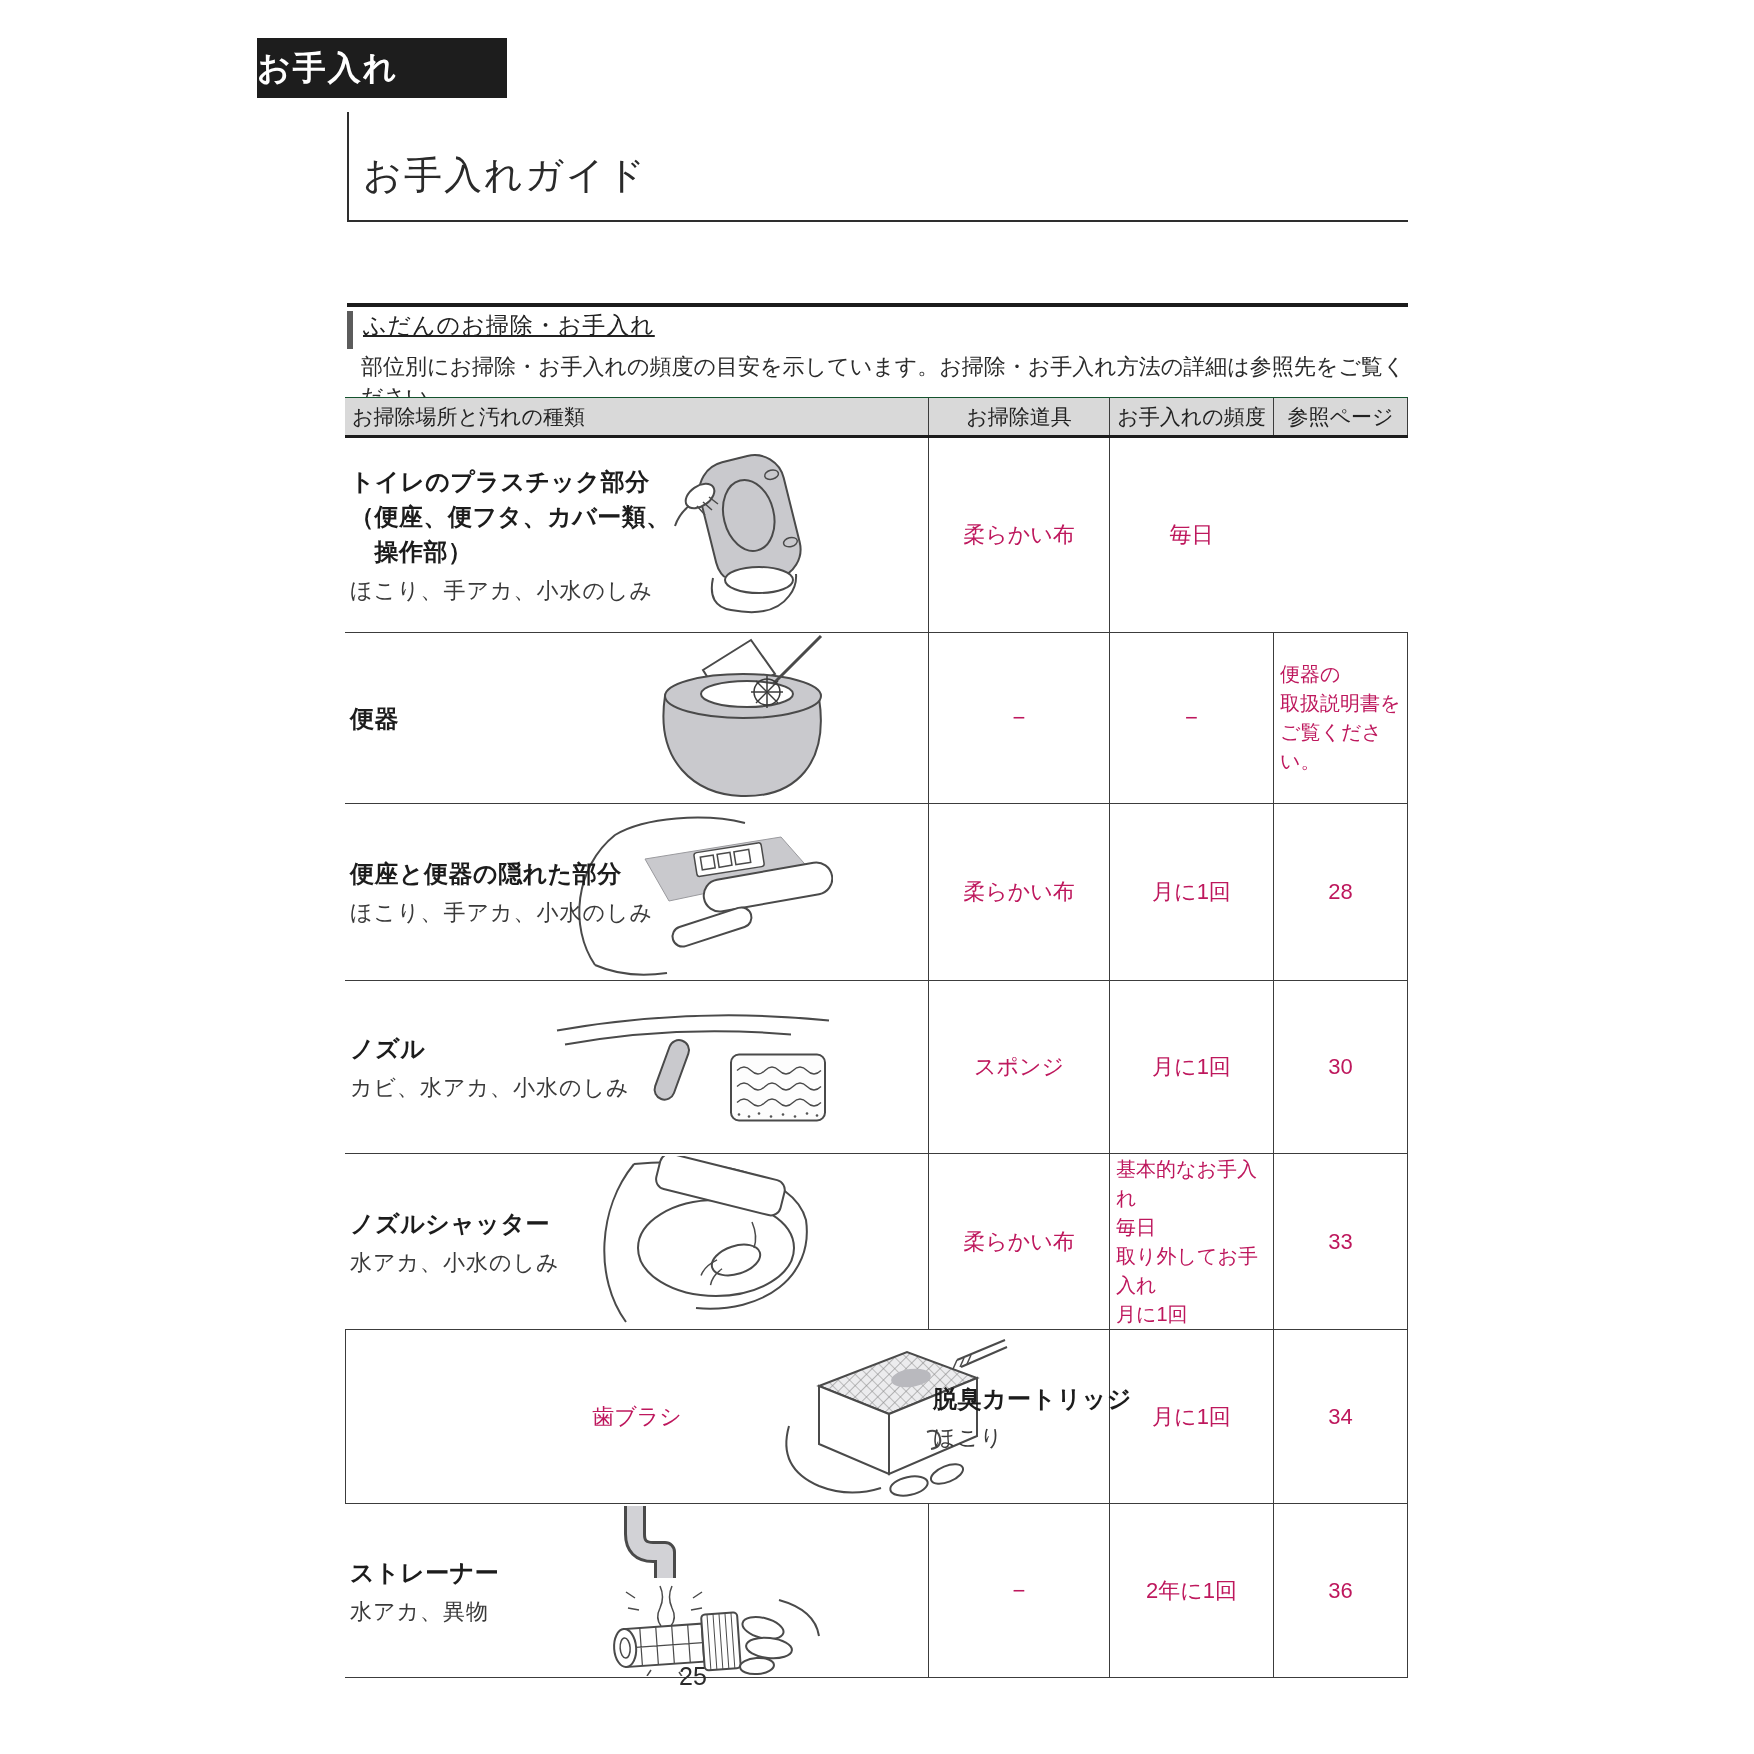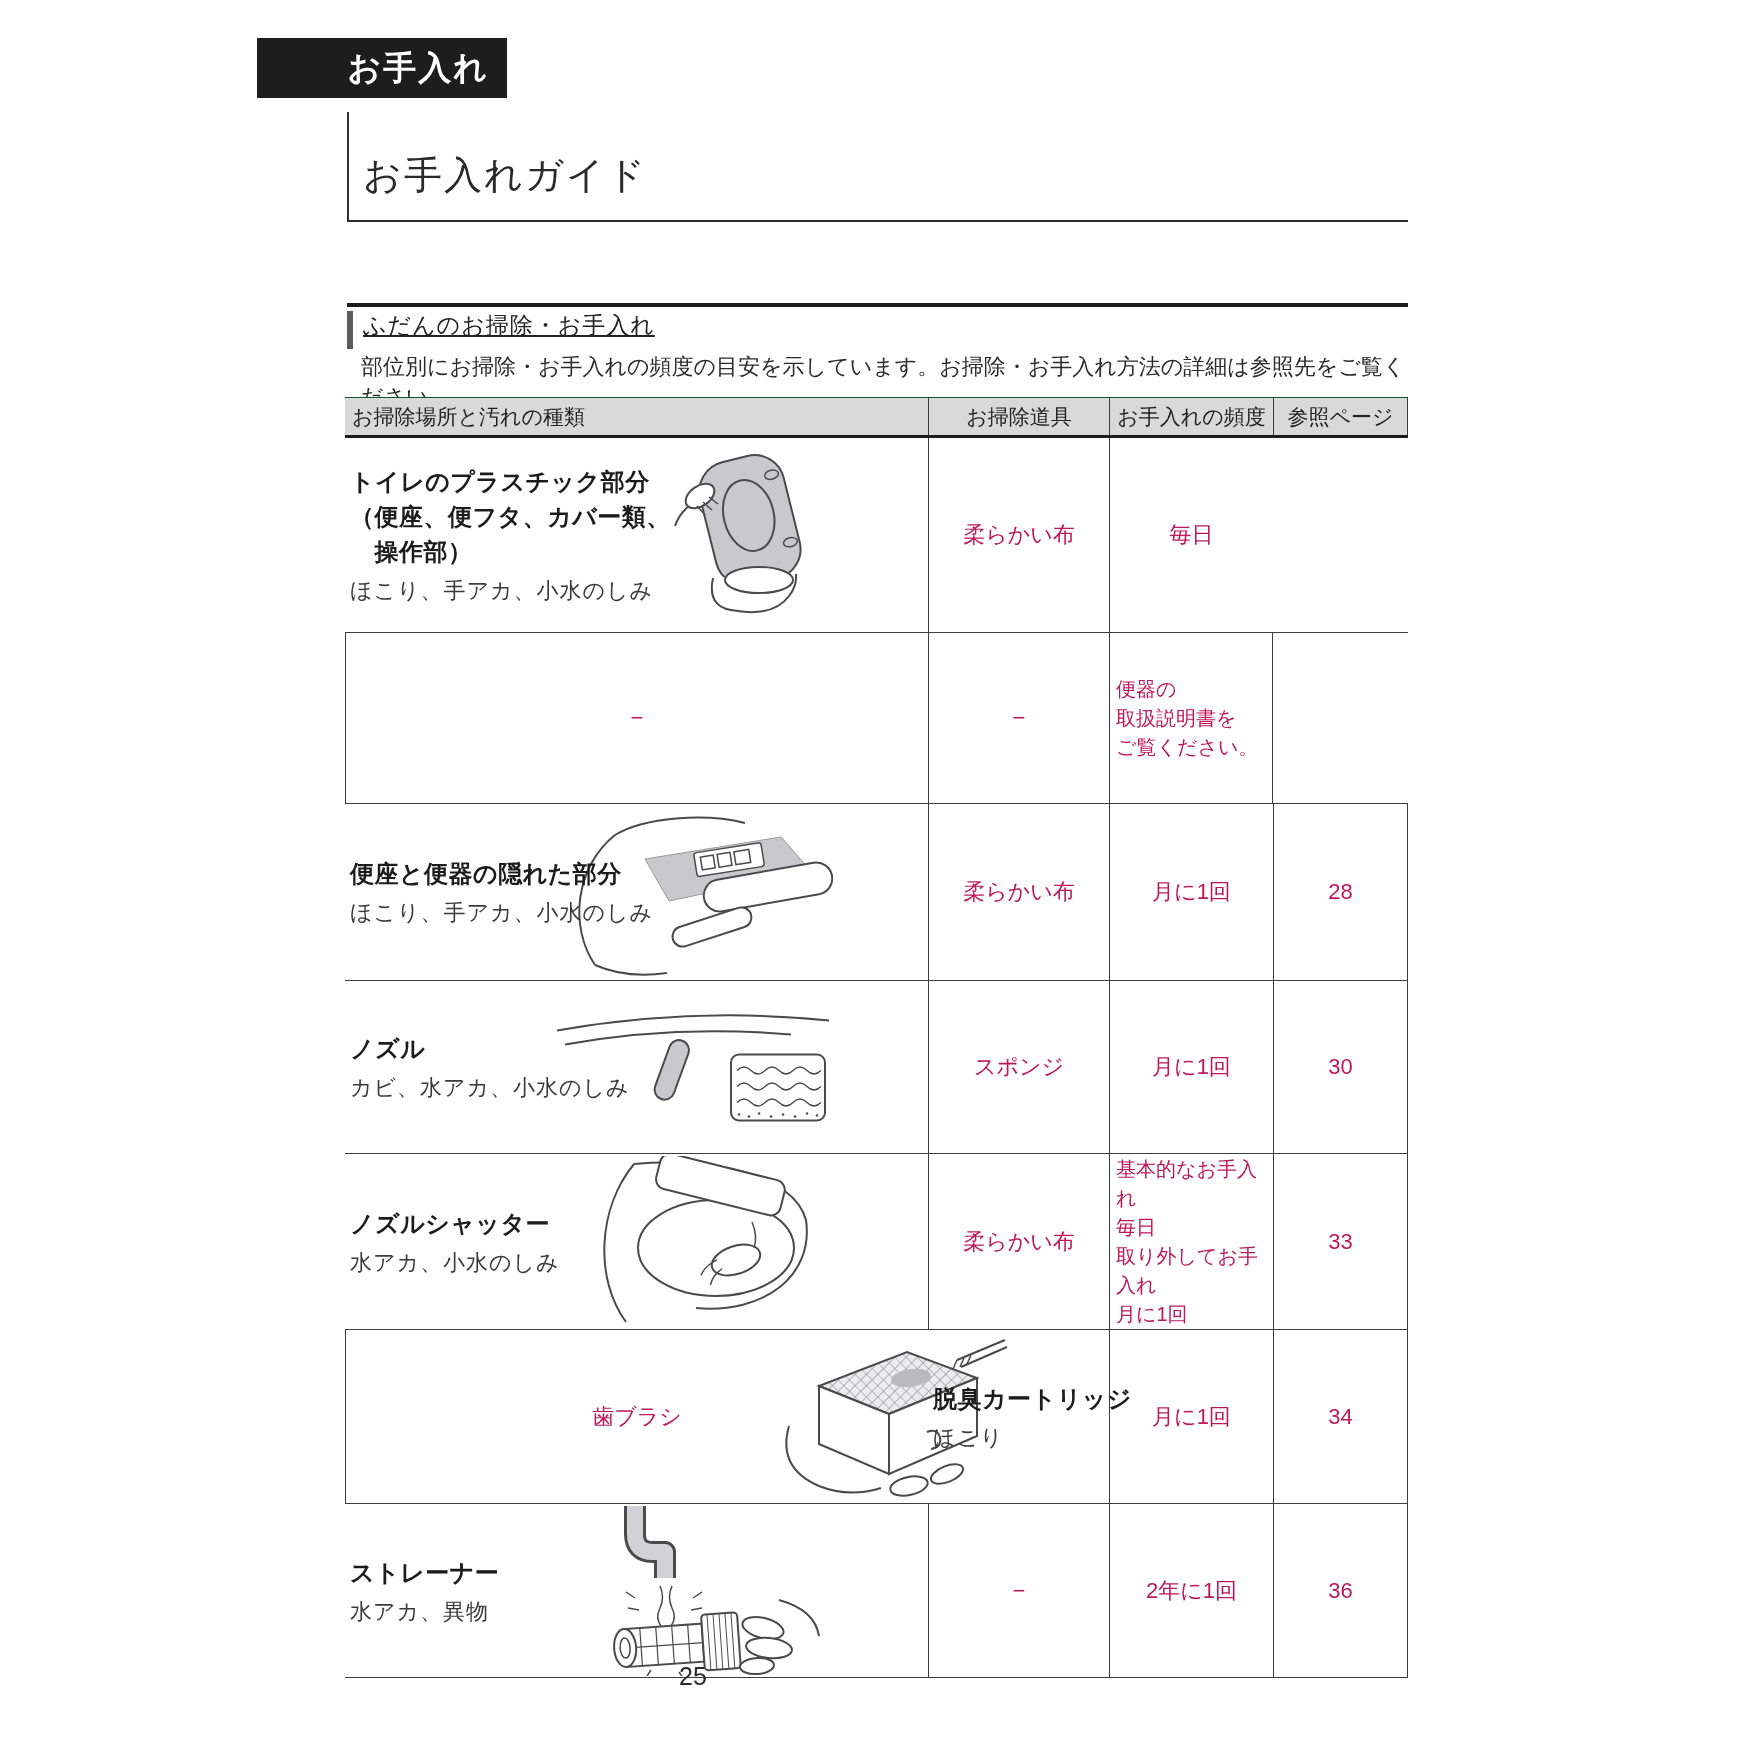--- a/index.html
+++ b/index.html
@@ -1,21 +1,21 @@
 <!DOCTYPE html>
 <html><head>
 <meta charset="utf-8">
 <style>
   html,body{margin:0;padding:0;background:#ffffff;}
   .page{position:relative;width:1754px;height:1754px;background:#fff;overflow:hidden;
         font-family:"Liberation Sans","DejaVu Sans",sans-serif;color:#2b2b2b;}
 
   
   .badge{position:absolute;left:257px;top:38px;width:250px;height:60px;background:#1d1d1d;
-         color:#fff;display:flex;align-items:center;justify-content:flex-end;
+         color:#fff;display:flex;align-items:center;justify-content:flex-start;
          padding-right:18px;box-sizing:border-box;font-size:33px;font-weight:bold;letter-spacing:2px;}
 
   
   .title-block{position:absolute;left:347px;top:112px;width:1061px;height:110px;
                border-left:2px solid #2e2e2e;border-bottom:2px solid #2e2e2e;box-sizing:border-box;}
   .title-text{position:absolute;left:14px;top:38px;font-size:38px;color:#2a2a2a;letter-spacing:2px;}
 
   
   .section-head{position:absolute;left:347px;top:303px;width:1061px;border-top:4px solid #1c1c1c;}
   .section-accent{position:absolute;left:0;top:4px;width:6px;height:38px;background:#5c5c5c;}
@@ -93,20 +93,39 @@
           <path d="M54,52 l8,9 M60,48 l9,8 M66,43 l9,7" stroke="#4a4a4a" stroke-width="1.5" fill="none"></path>
           <path d="M70,124 q-6,28 18,32 q42,8 58,-14 q8,-10 7,-22" fill="#fff" stroke="#4a4a4a" stroke-width="2"></path>
           <ellipse cx="116" cy="126" rx="34" ry="13" fill="#fff" stroke="#4a4a4a" stroke-width="2"></ellipse>
         </svg>
       </div>
       <div class="cell c2">柔らかい布</div>
       <div class="cell c3">毎日</div>
     </div>
 
     <div class="grid-row trow" style="height:171px">
+      <div class="cell c1">
+        <div class="labels">
+          <div class="nm">便器</div>
+        </div>
+        <svg class="illus" style="right:95px" width="210" height="168" viewBox="0 0 210 168">
+          <polygon points="80,36 128,6 152,40 100,68" fill="#fff" stroke="#4a4a4a" stroke-width="2"></polygon>
+          <path d="M42,62 C32,128 72,160 118,162 C174,164 206,128 196,64 C150,86 86,84 42,62 Z" fill="#c9c9cd" stroke="#4a4a4a" stroke-width="2"></path>
+          <ellipse cx="120" cy="62" rx="78" ry="22" fill="#c9c9cd" stroke="#4a4a4a" stroke-width="2"></ellipse>
+          <ellipse cx="124" cy="60" rx="46" ry="13" fill="#fff" stroke="#4a4a4a" stroke-width="2"></ellipse>
+          <line x1="198" y1="2" x2="150" y2="50" stroke="#4a4a4a" stroke-width="3"></line>
+          <circle cx="144" cy="58" r="13" fill="none" stroke="#3a3a3a" stroke-width="1.5"></circle>
+          <g stroke="#3a3a3a" stroke-width="1.5">
+            <line x1="144" y1="42" x2="144" y2="74"></line>
+              <line x1="128" y1="58" x2="160" y2="58"></line>
+            <line x1="133" y1="47" x2="155" y2="69"></line>
+              <line x1="155" y1="47" x2="133" y2="69"></line>
+          </g>
+        </svg>
+      </div>
       <div class="cell c2">−</div>
       <div class="cell c3">−</div>
       <div class="cell c4 multiline">
         <div>
           <div>便器の</div>
           <div>取扱説明書を</div>
           <div>ご覧ください。</div>
         </div>
       </div>
     </div>

